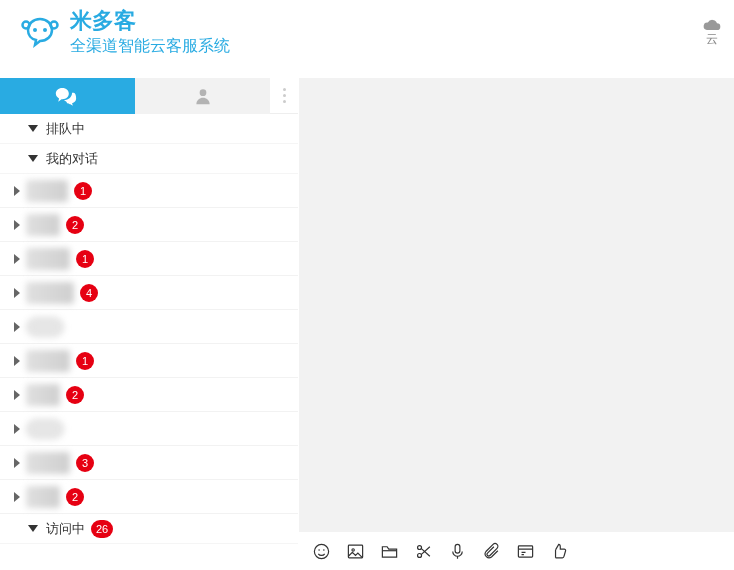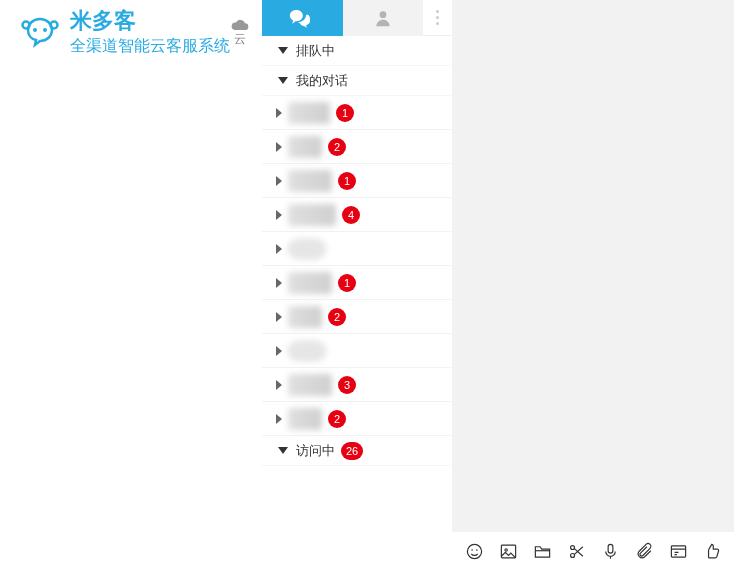--- a/index.html
+++ b/index.html
@@ -1,38 +1,38 @@
 <!DOCTYPE html>
 <html><head>
 <meta charset="utf-8">
 <style>
 * { box-sizing: border-box; margin: 0; padding: 0; }
 html, body { width: 734px; height: 570px; font-family: "Microsoft YaHei", Arial, sans-serif; overflow: hidden; background: #fff; }
-.app { display: flex; flex-direction: row; width: 100%; height: 100%; }
+.app { display: flex; flex-direction: column; width: 100%; height: 100%; gap: 12px; }
 .header { display: flex; align-items: center; padding: 8px 12px 8px 20px; height: 66px; }
 .logo-wrap { display: flex; align-items: center; gap: 10px; }
 .brand-title { color: #29abe2; font-size: 22px; font-weight: 600; line-height: 1; }
 .brand-sub { color: #29abe2; font-size: 16px; margin-top: 4px; }
 .header-right { margin-left: auto; text-align: center; color: #888; font-size: 12px; }
 .cloud-icon { width: 20px; height: 12px; fill: #888; display: block; margin: 0 auto; }
 .body { display: flex; flex: 1; overflow: hidden; }
 .sidebar { width: 299px; display: flex; flex-direction: column; border-right: 1px solid #fff; }
 .tabbar { display: flex; height: 36px; }
 .tab { flex: 1; display: flex; align-items: center; justify-content: center; background: #f2f2f2; cursor: pointer; }
 .tab.active { background: #29abe2; }
 .tab svg { width: 26px; height: 20px; fill: #b3b3b3; }
 .tab.active svg { fill: #fff; }
 .tab.more { flex: 0 0 28px; background: #fff; border-bottom: 1px solid #eee; }
 .dots { display: flex; flex-direction: column; gap: 3px; align-items: center; }
 .dots span { width: 3px; height: 3px; border-radius: 50%; background: #ccc; }
 .list { flex: 1; overflow-y: auto; position: relative; }
 .list::-webkit-scrollbar { width: 8px; }
 .list::-webkit-scrollbar-thumb { background: #c6c6c6; border-radius: 4px; }
 .list::-webkit-scrollbar-track { background: #f4f4f4; }
-.section { display: flex; align-items: center; padding: 6px 16px; font-size: 13px; color: #333; cursor: pointer; border-bottom: 1px solid #f5f5f5; height: 30px; }
+.section { display: flex; align-items: center; padding: 6px 28px; font-size: 13px; color: #333; cursor: pointer; border-bottom: 1px solid #f5f5f5; height: 30px; }
 .tri { width: 0; height: 0; margin-right: 8px; }
 .tri.down { border-left: 5px solid transparent; border-right: 5px solid transparent; border-top: 7px solid #333; }
 .item { display: flex; align-items: center; padding: 4px 8px 4px 14px; border-bottom: 1px solid #f2f2f2; height: 34px; cursor: pointer; }
 .item .arrow { width: 0; height: 0; border-top: 5px solid transparent; border-bottom: 5px solid transparent; border-left: 6px solid #666; margin-right: 6px; }
 .blur { height: 22px; border-radius: 3px; filter: blur(3px); background: linear-gradient(90deg,#e0e0e0,#cfcfcf); }
 .blur.w1 { width: 42px; }
 .blur.w2 { width: 34px; }
 .blur.w3 { width: 44px; }
 .blur.w4 { width: 48px; }
 .blur.pill { border-radius: 10px; background: #e6e6e6; border: 1px solid #d4d4d4; width: 38px; height: 20px; }

